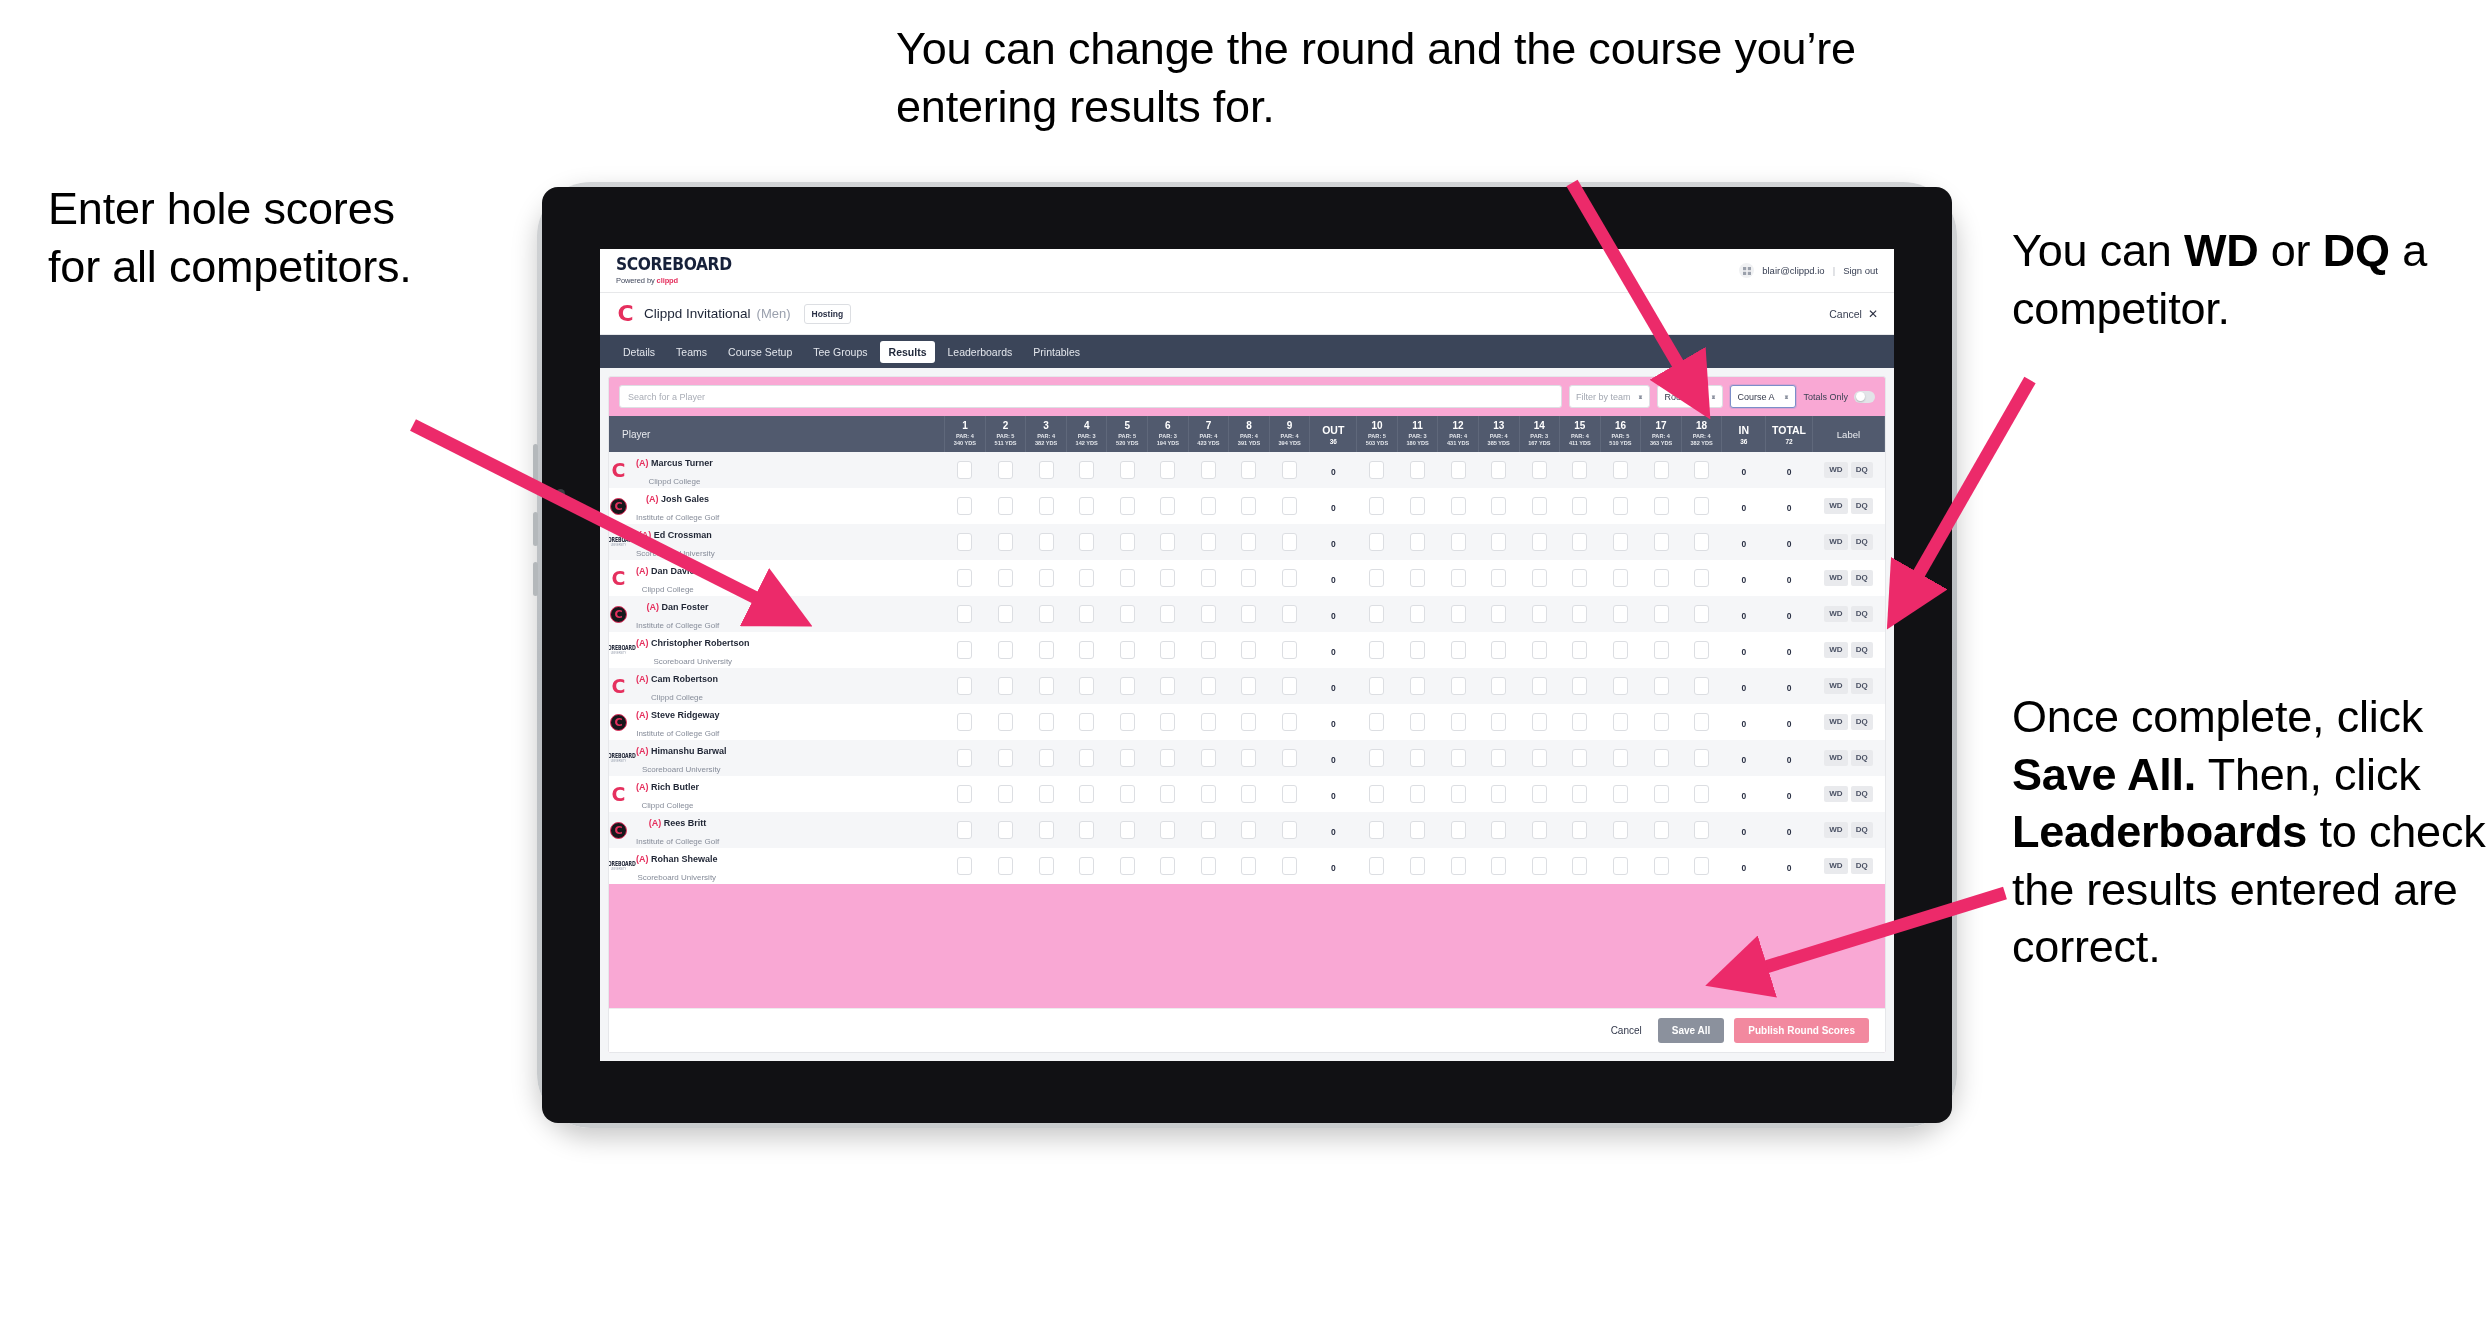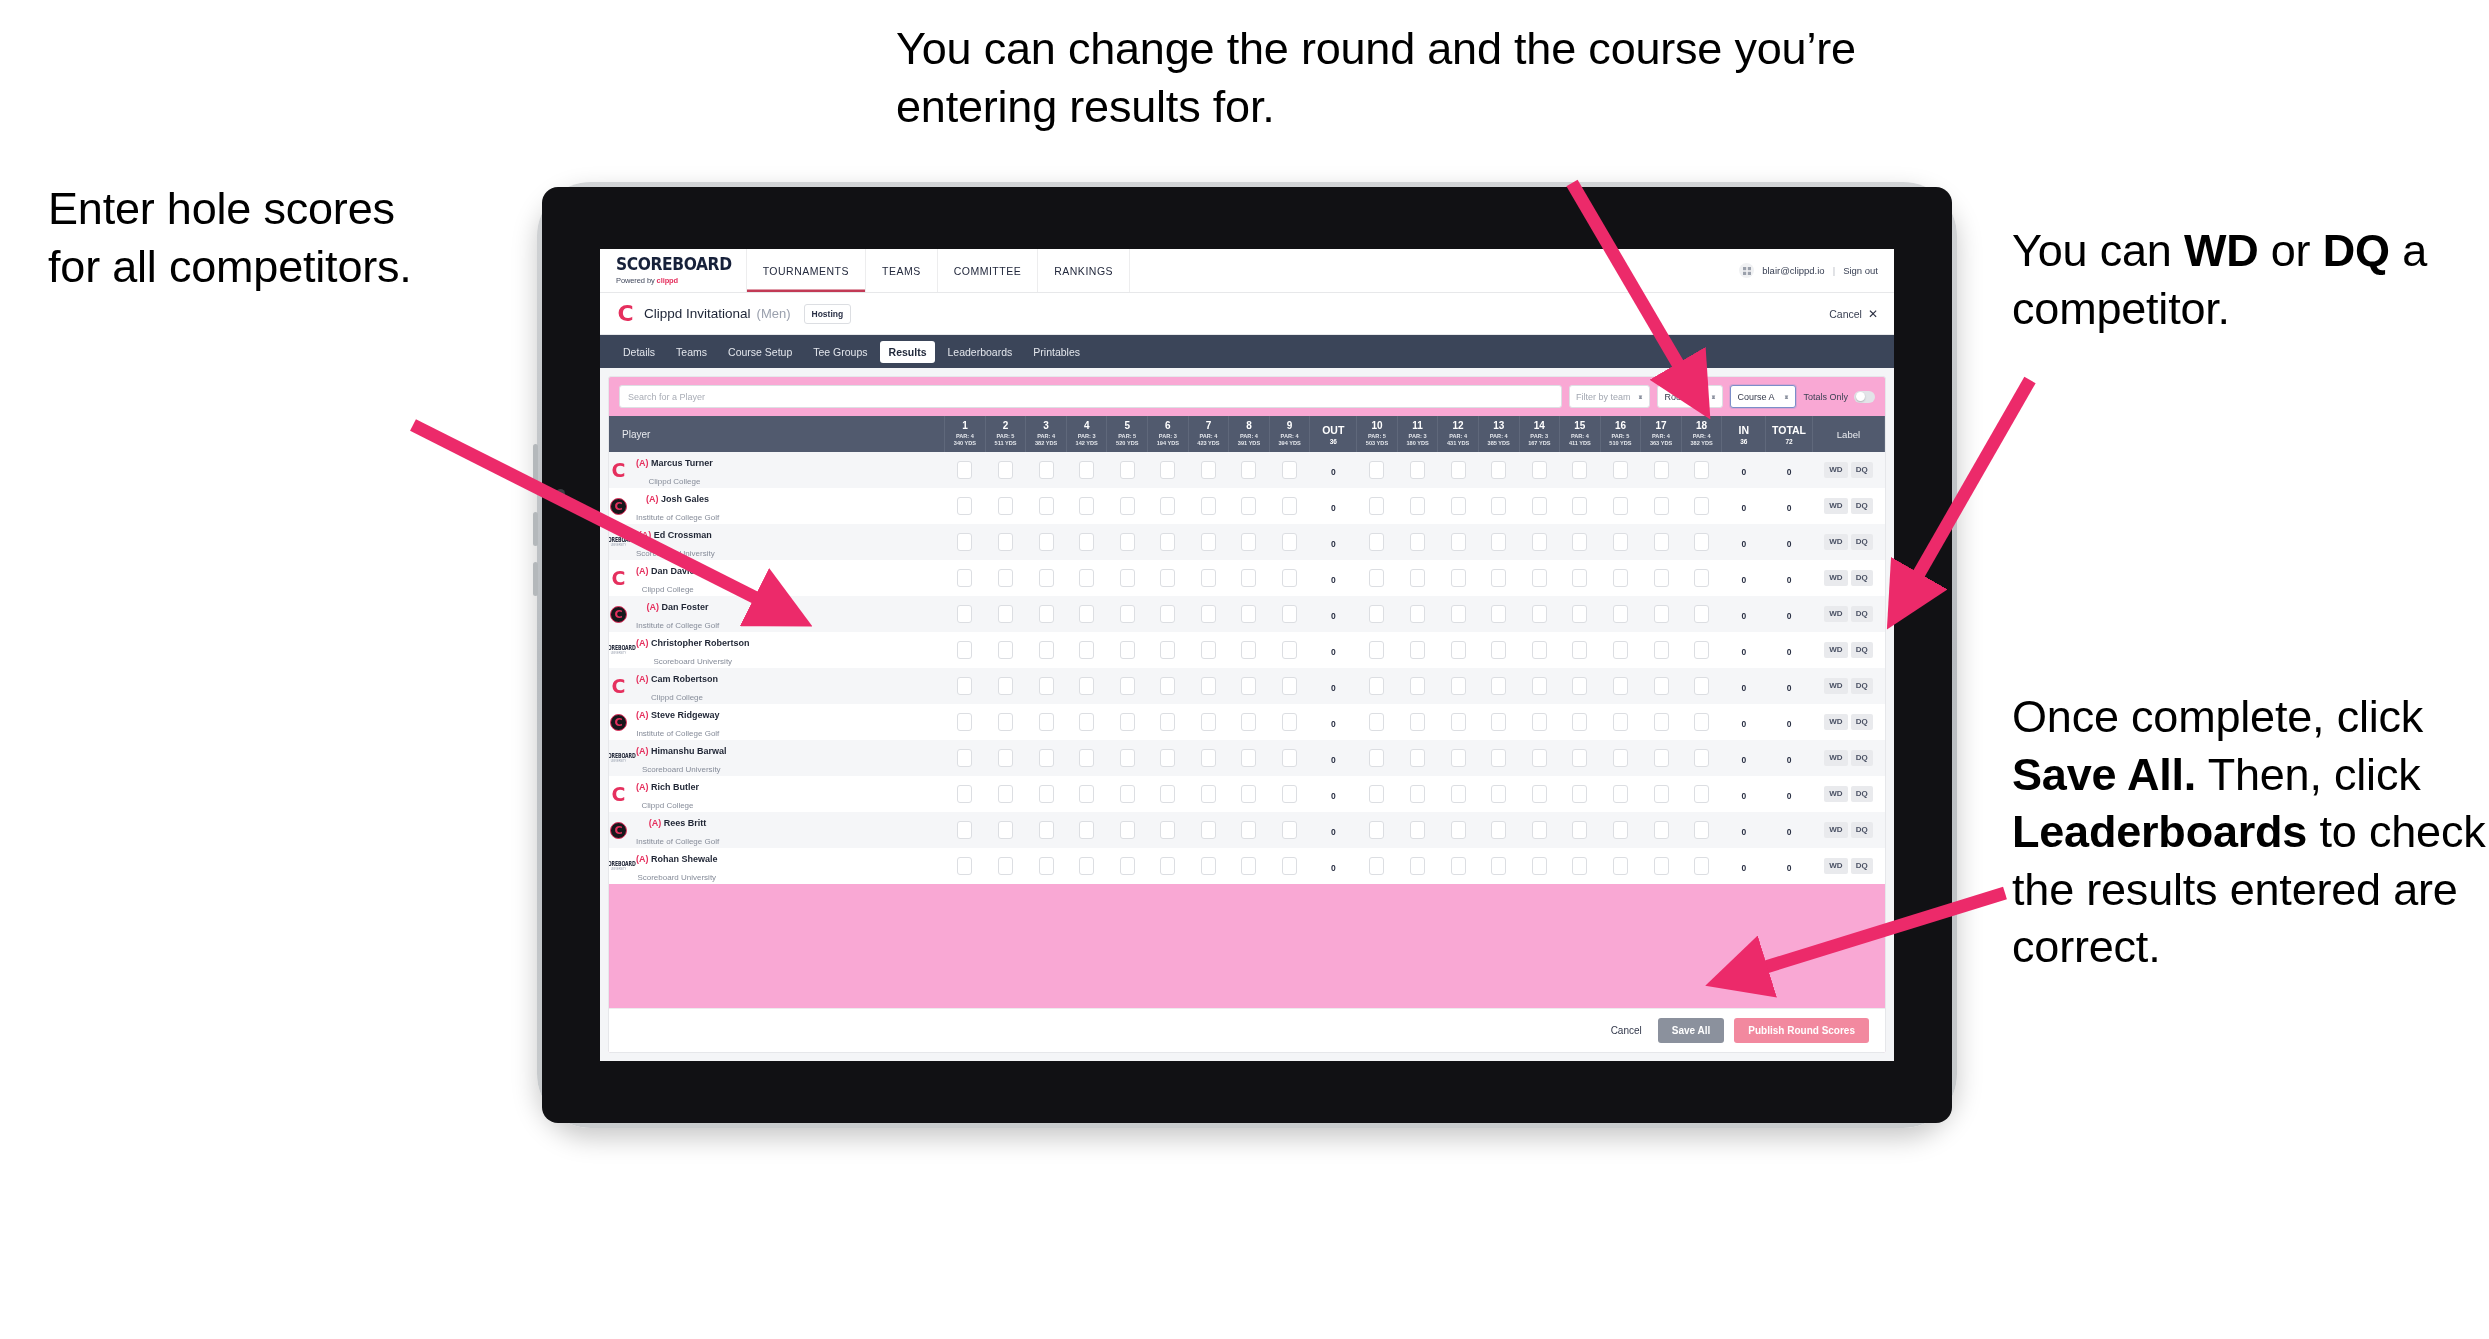--- a/index.html
+++ b/index.html
@@ -246,26 +246,20 @@
     <div class="tbtn" id="tbtn2"></div>
     <div class="tbtn" id="tbtn3"></div>
     <div id="tablet-inner">
       <div class="tbtn" id="tbtn-cam"></div>
       <div id="screen">
 
         <div class="topnav">
           <div class="brand">
             <div class="brand-main">SCOREBOARD</div>
             <div class="brand-sub"><span>Powered by </span><span class="pk">clippd</span></div>
-          </div>
-          <div class="topnav-items">
-            <div class="topnav-item active">TOURNAMENTS</div>
-            <div class="topnav-item">TEAMS</div>
-            <div class="topnav-item">COMMITTEE</div>
-            <div class="topnav-item">RANKINGS</div>
           </div>
           <div class="topnav-right">
             <div class="grid-ico">
               <svg viewBox="0 0 10 10">
                 <rect x="0" y="0" width="4" height="4" fill="#9aa0ab"></rect>
                 <rect x="6" y="0" width="4" height="4" fill="#9aa0ab"></rect>
                 <rect x="0" y="6" width="4" height="4" fill="#9aa0ab"></rect>
                 <rect x="6" y="6" width="4" height="4" fill="#9aa0ab"></rect>
               </svg>
             </div>

